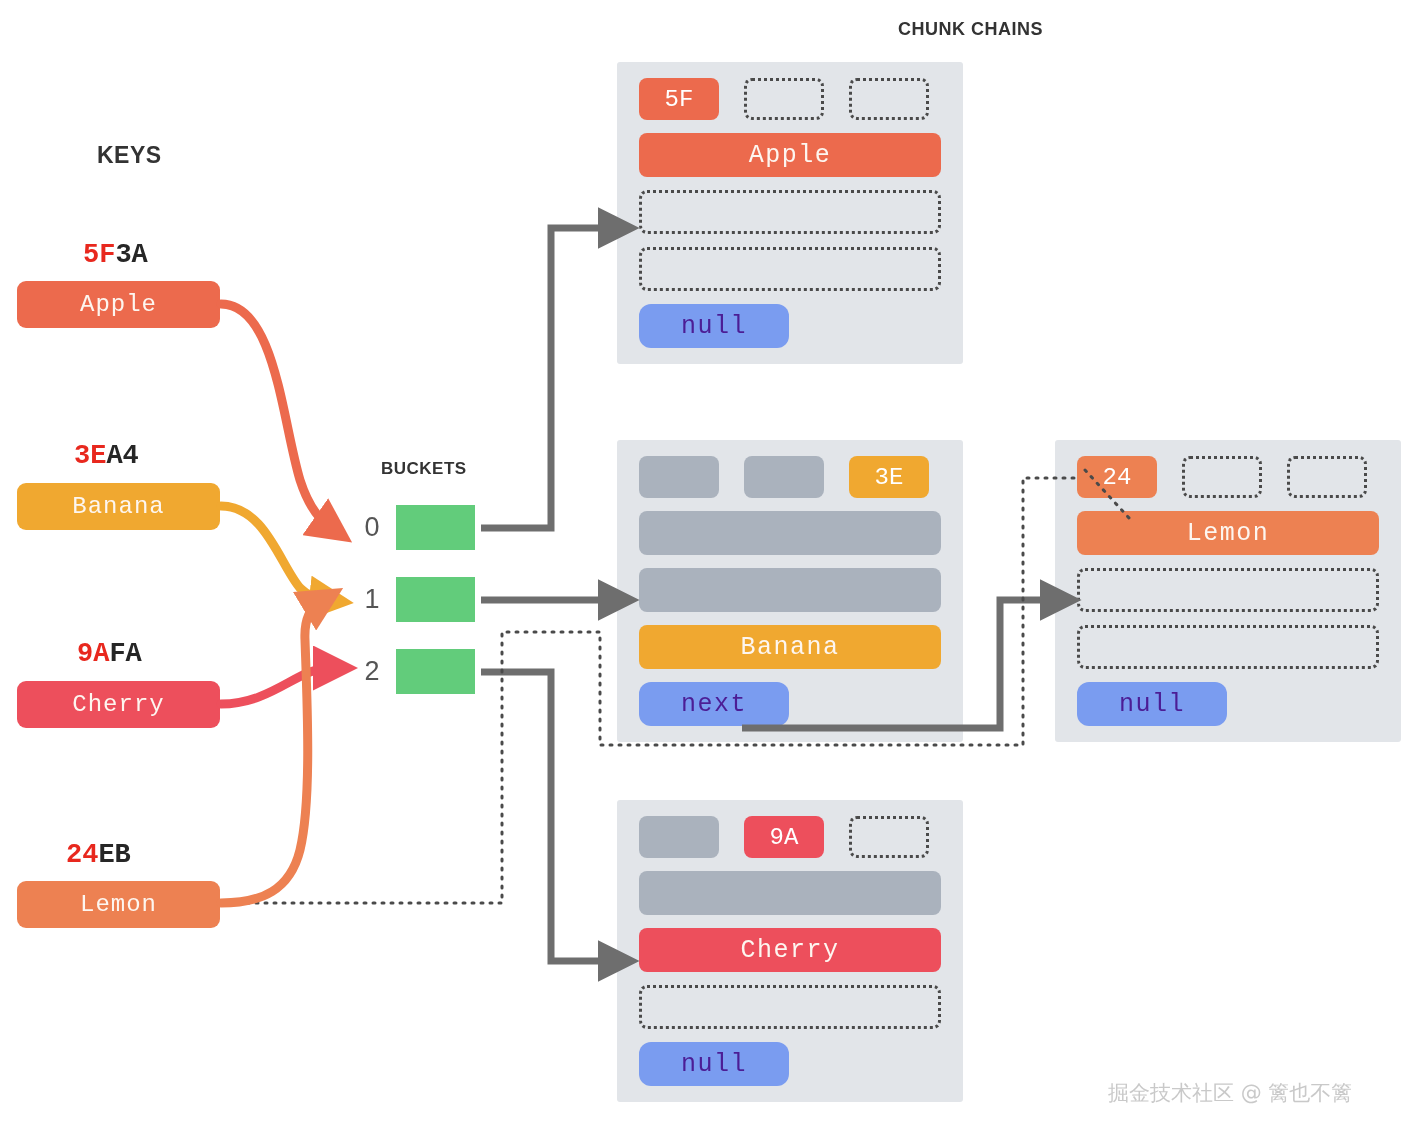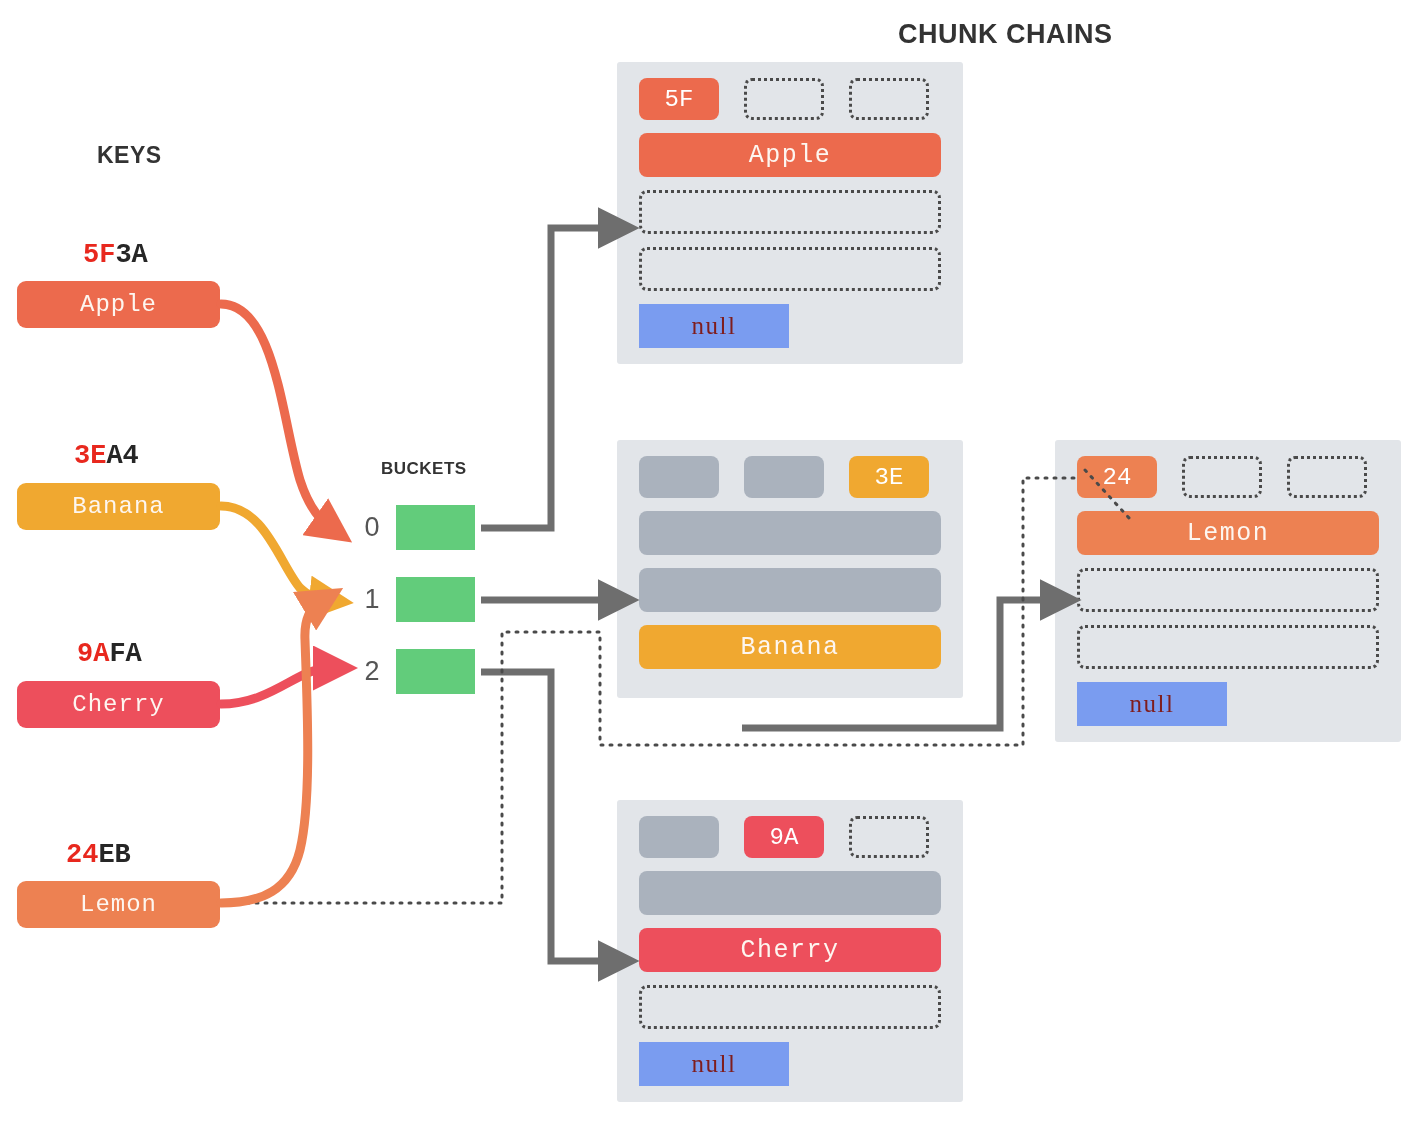--- a/index.html
+++ b/index.html
@@ -8,21 +8,21 @@
   #stage{position:relative;width:1422px;height:1142px;}
 
   .abs{position:absolute;}
 
   
   .sect-title{
     font-family:"Liberation Sans",sans-serif;
     font-weight:bold;color:#333333;letter-spacing:.5px;
     white-space:nowrap;
   }
-  #title-chunks{left:898px;top:19px;font-size:27px;}
+  #title-chunks{left:898px;top:19px;font-size:18px;}
   #title-keys{left:97px;top:142px;font-size:23px;}
   #title-buckets{left:381px;top:459px;font-size:17px;}
 
   
   .hexlabel{
     font-family:Liberation Mono, monospace;
     font-size:27px;font-weight:bold;color:#262626;white-space:nowrap;
   }
   .hexlabel .hi{color:#e8281e;}
 
@@ -60,24 +60,24 @@
   .tag.gray{background:#aab2bd;}
   .slot{
     height:44px;border-radius:8px;margin-bottom:13px;
     display:flex;align-items:center;justify-content:center;
     font-family:"Liberation Mono",monospace;font-size:25px;
     color:#fdf6f0;letter-spacing:1.5px;box-sizing:border-box;
   }
   .slot.empty{background:transparent;border:3px dotted #4a4a4a;}
   .slot.gray{background:#aab2bd;}
   .ptr{
-    width:150px;height:44px;border-radius:0;background:#7a9cf0;
-    display:flex;align-items:center;justify-content:center;
-    font-family:Liberation Serif, serif;font-size:25px;
-    color:#7f1d1d;letter-spacing:1.5px;box-sizing:border-box;
+    width:150px;height:44px;border-radius:12px;background:#7a9cf0;
+    display:flex;align-items:center;justify-content:center;
+    font-family:Liberation Mono, monospace;font-size:25px;
+    color:#4c1d95;letter-spacing:1.5px;box-sizing:border-box;
   }
 
   
   #links, #curves{position:absolute;left:0;top:0;
       width:1422px;height:1142px;pointer-events:none;}
   #curves{z-index:3;}
   #links{z-index:1;}
 
   
   #watermark{
@@ -195,20 +195,21 @@
 
   <div class="abs chunk" style="left:617px;top:440px;width:346px;">
     <div class="tagrow">
       <div class="tag gray"></div>
       <div class="tag gray"></div>
       <div class="tag" style="background:#f0a830;">3E</div>
     </div>
     <div class="slot gray"></div>
     <div class="slot gray"></div>
     <div class="slot" style="background:#f0a830;">Banana</div>
+    <div class="ptr">next</div>
   </div>
 
   <div class="abs chunk" style="left:1055px;top:440px;width:346px;">
     <div class="tagrow">
       <div class="tag" style="background:#ed8152;">24</div>
       <div class="tag empty"></div>
       <div class="tag empty"></div>
     </div>
     <div class="slot" style="background:#ed8152;">Lemon</div>
     <div class="slot empty"></div>
@@ -221,14 +222,15 @@
       <div class="tag gray"></div>
       <div class="tag" style="background:#ed4f5c;">9A</div>
       <div class="tag empty"></div>
     </div>
     <div class="slot gray"></div>
     <div class="slot" style="background:#ed4f5c;">Cherry</div>
     <div class="slot empty"></div>
     <div class="ptr">null</div>
   </div>
 
+  <div class="abs" id="watermark">掘金技术社区 @ 篱也不篱</div>
 
 </div>
 
 </body></html>

